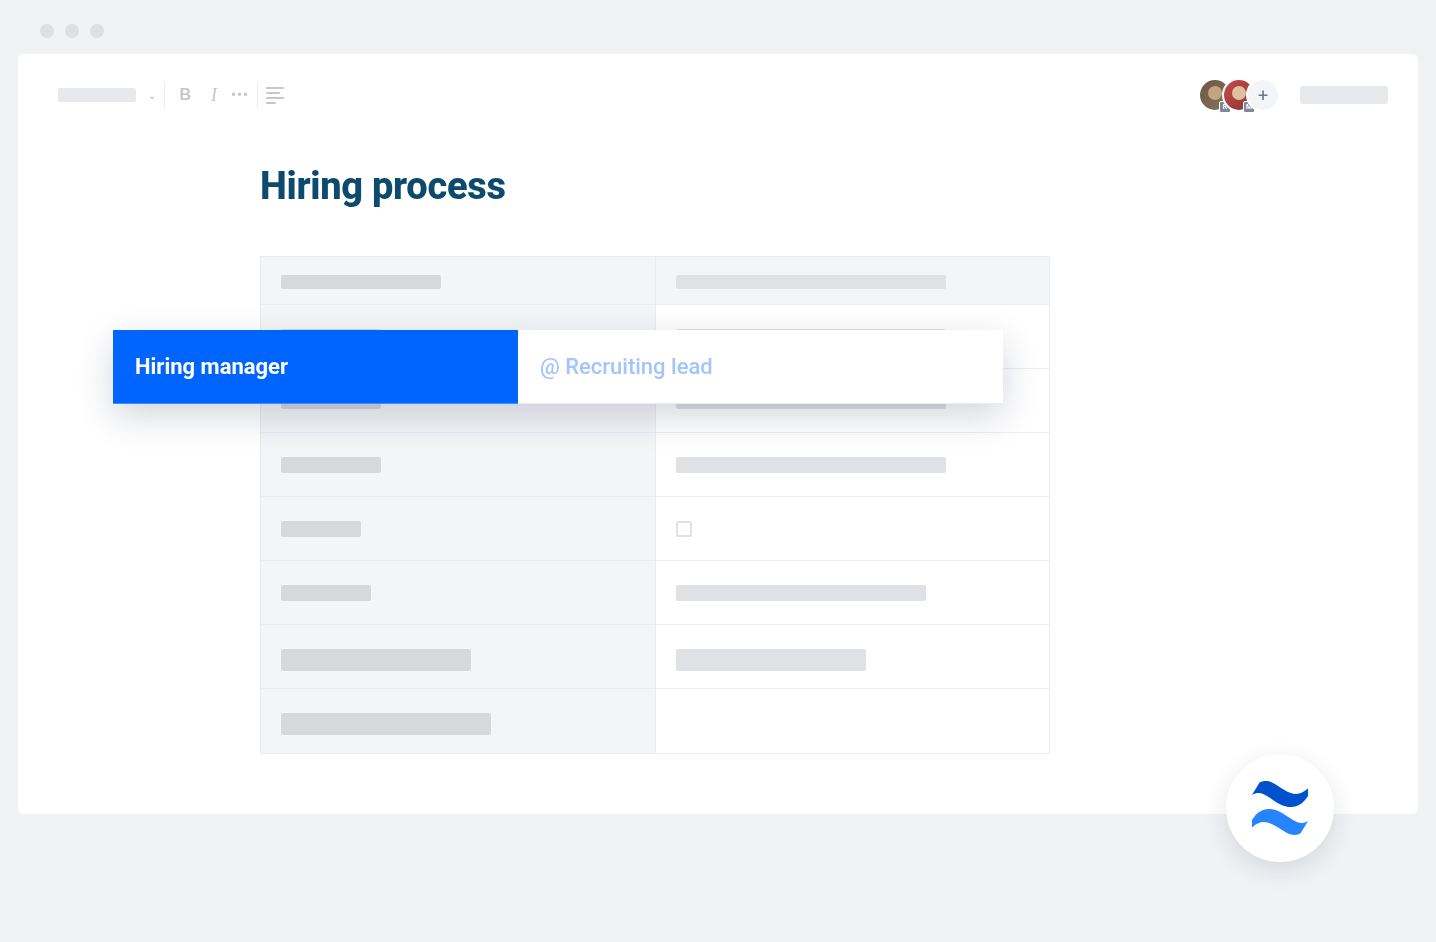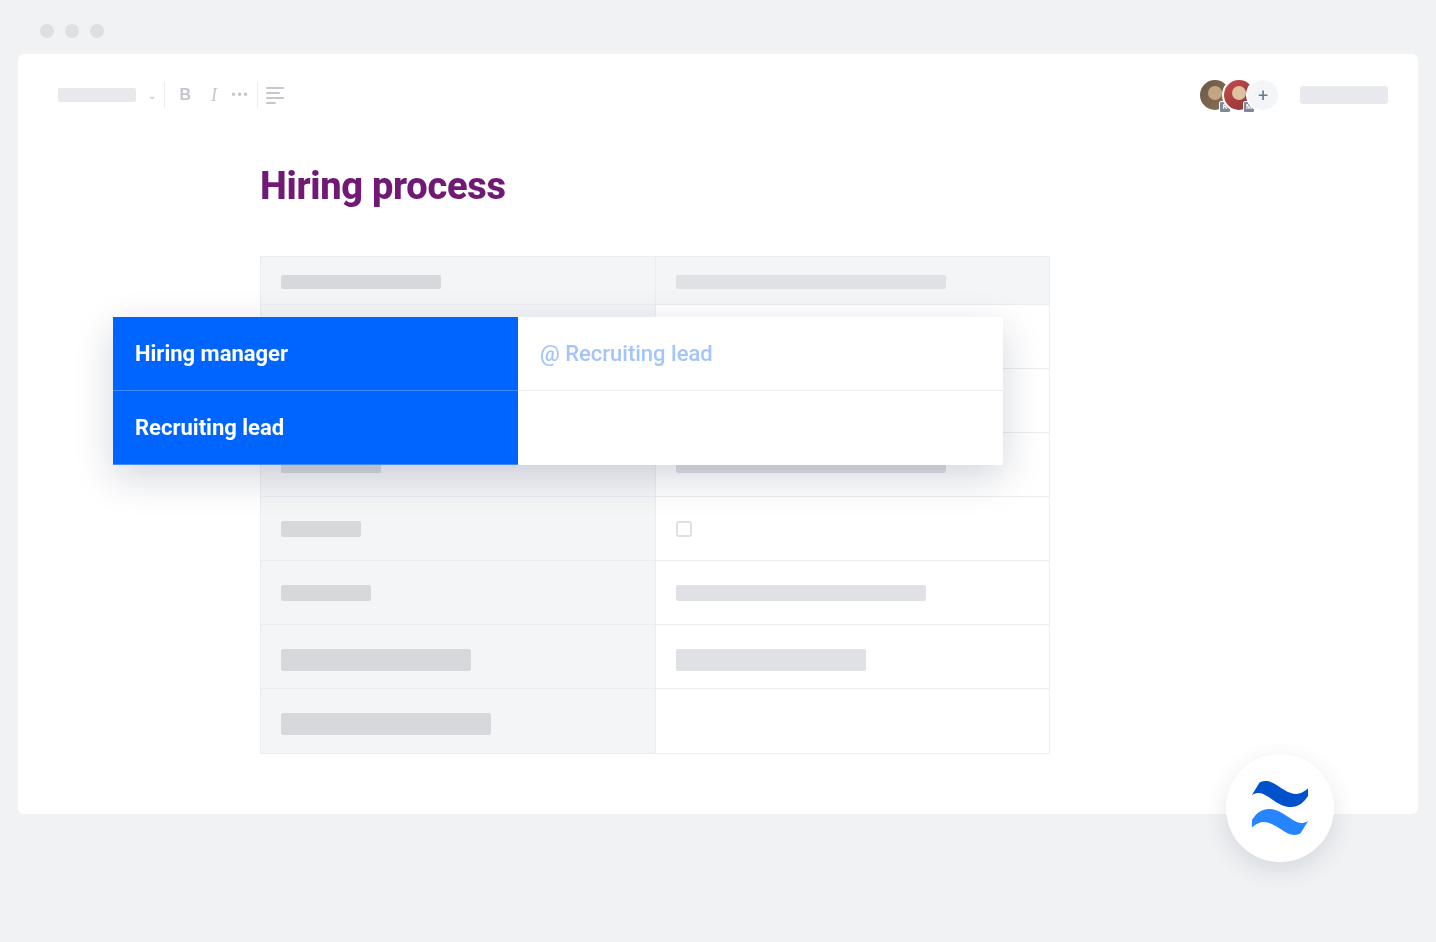--- a/index.html
+++ b/index.html
@@ -210,21 +210,21 @@
       border-radius: 3px;
     }
     
     .page-content {
       padding: 50px 0 0 242px;
     }
     
     .page-title {
       font-size: 38px;
       font-weight: 800;
-      color: #701a75;
+      color: #0c4a6e;
       letter-spacing: -0.3px;
       margin-bottom: 48px;
     }
     
     .bg-table {
       width: 790px;
       border: 1px solid #ebecf0;
       background: #ffffff;
     }
     
@@ -277,21 +277,21 @@
     .ph-checkbox {
       width: 16px;
       height: 16px;
       border: 2px solid #e0e1e5;
       border-radius: 2px;
       display: inline-block;
     }
     
     .overlay-table {
       position: absolute;
-      top: 263px;
+      top: 276px;
       left: 95px;
       width: 890px;
       background: #ffffff;
       box-shadow: 0 12px 36px rgba(9, 30, 66, 0.18), 0 0 0 0 rgba(9, 30, 66, 0.08);
       display: flex;
     }
     
     .overlay-left {
       width: 405px;
       background: #0065ff;
@@ -479,23 +479,20 @@
           </div>
         </div>
       </div>
     </div>
 
     <div class="overlay-table">
       <div class="overlay-left">
         <div class="overlay-row">
           <span>Hiring manager</span>
         </div>
-        <div class="overlay-row">
-          <span>Recruiting lead</span>
-        </div>
       </div>
       <div class="overlay-right">
         <div class="overlay-row">
           <span class="at-symbol">@ Recruiting lead</span>
         </div>
       </div>
     </div>
 
   </div>
 </div>

